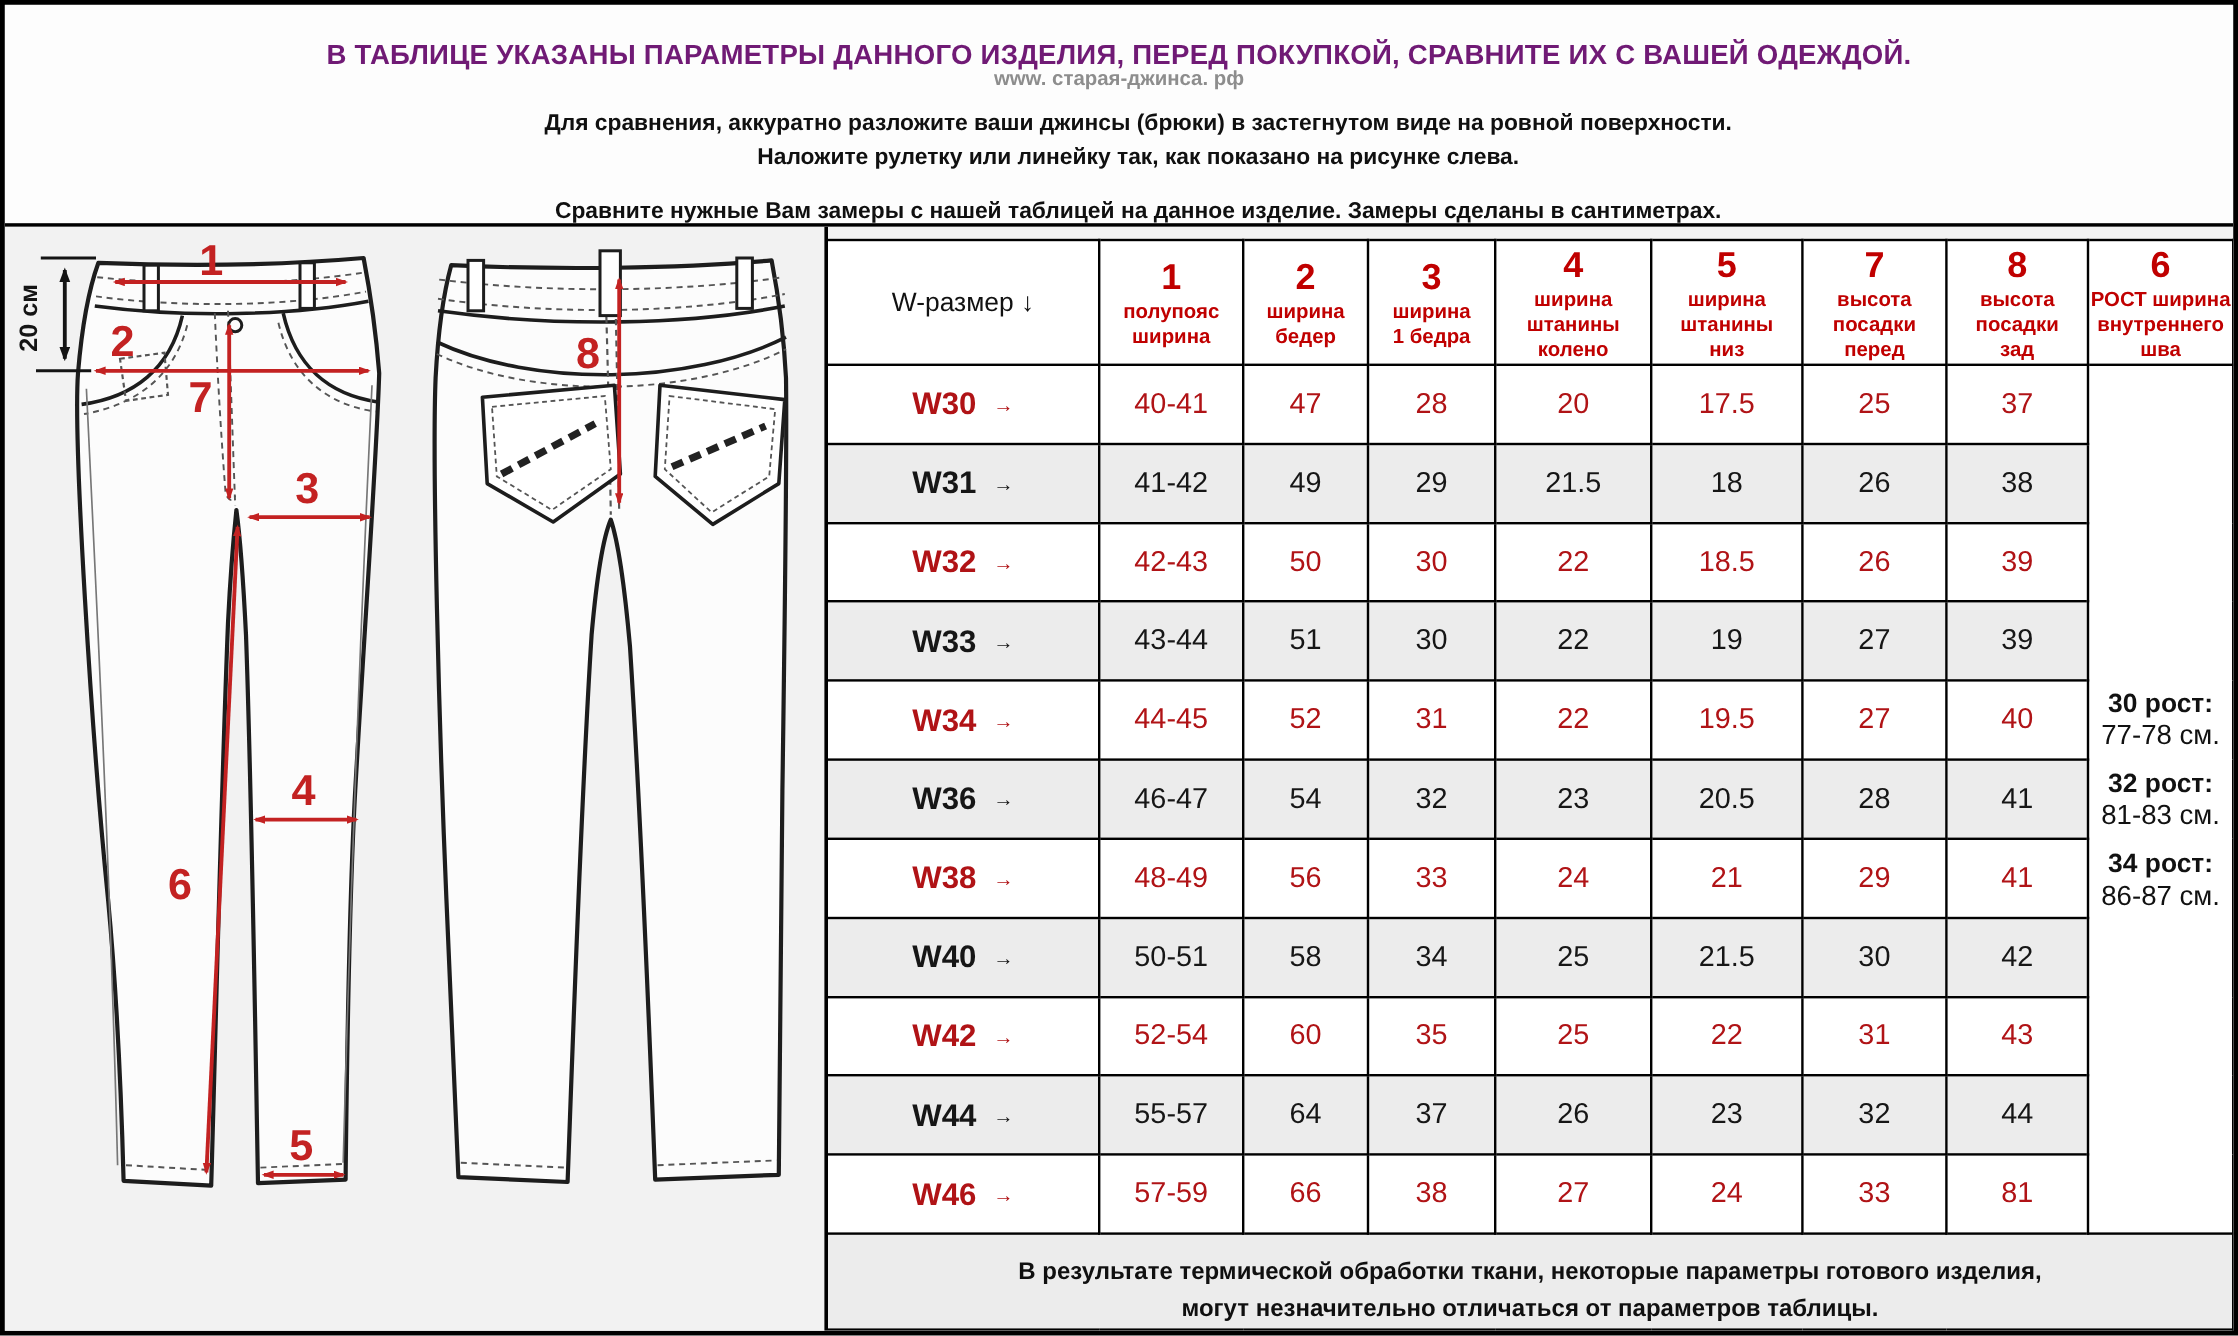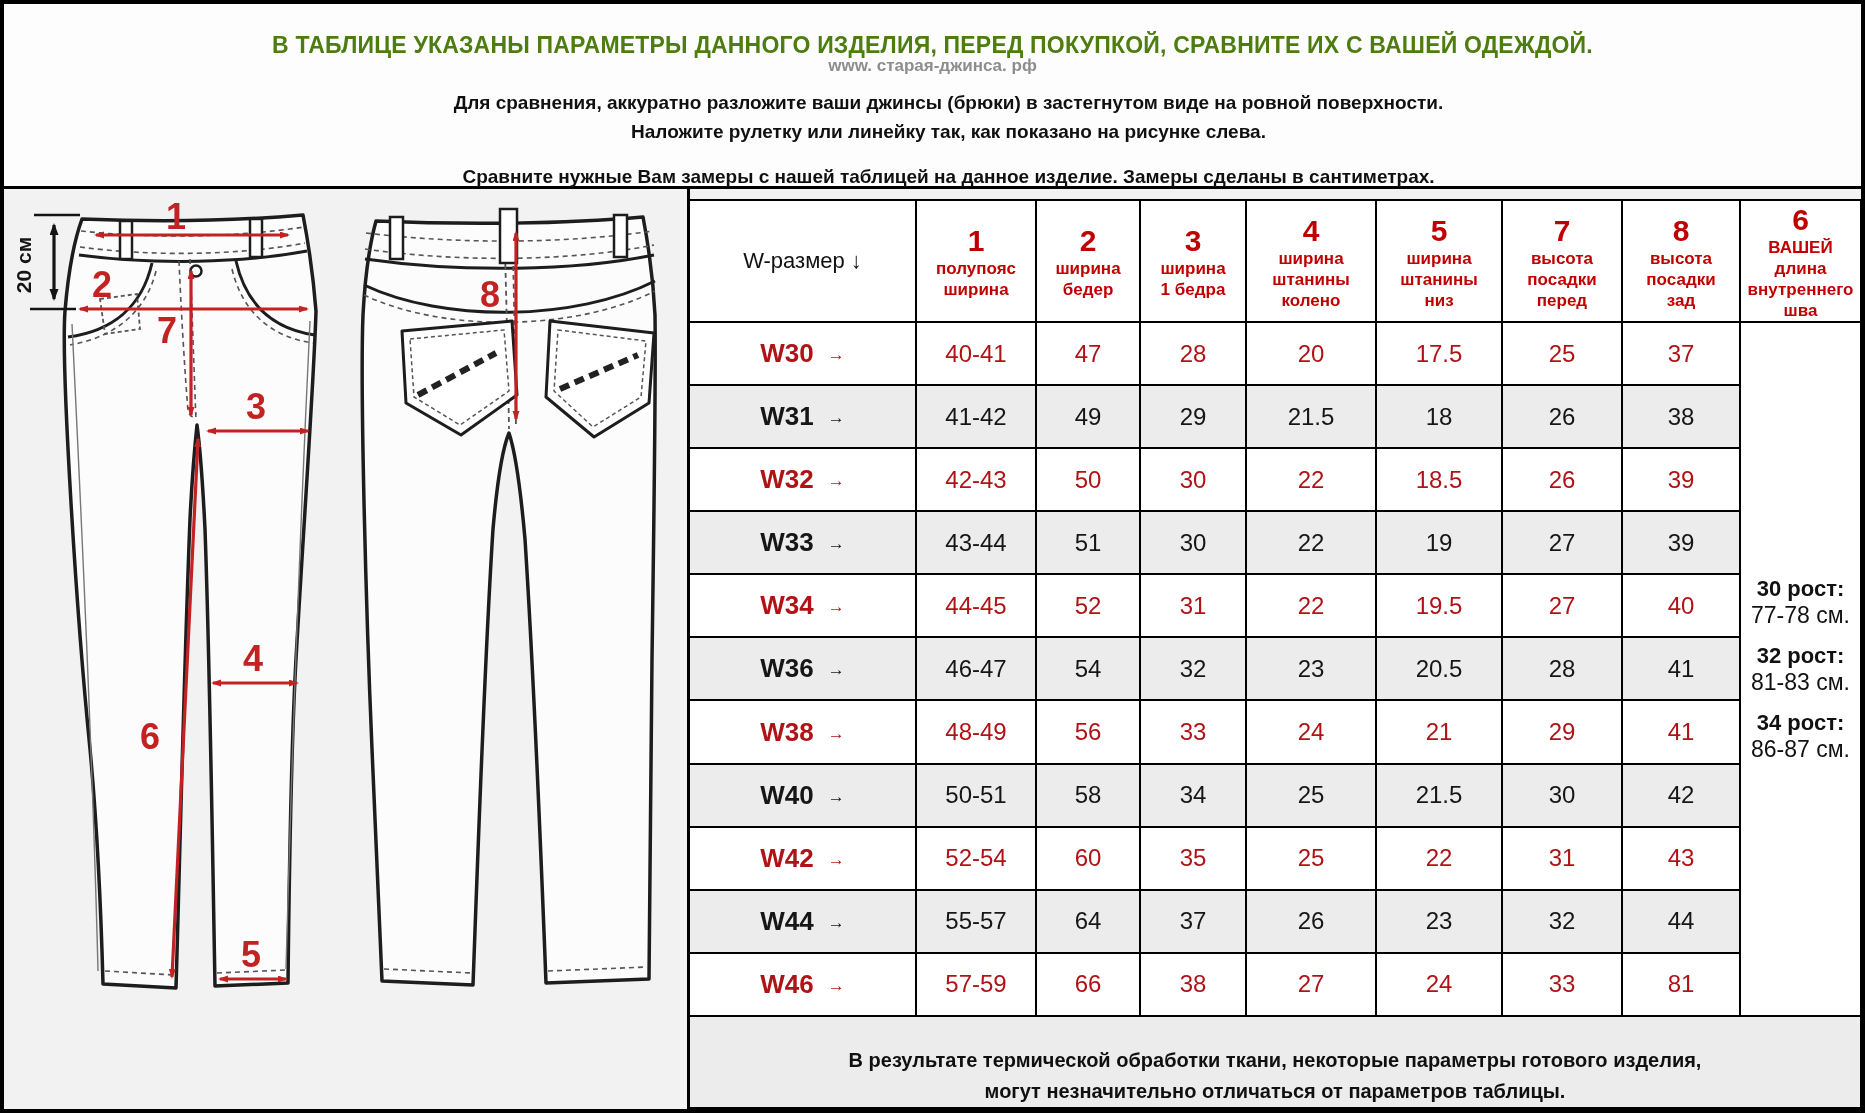--- a/index.html
+++ b/index.html
@@ -3,21 +3,21 @@
 <meta charset="utf-8">
 <style>
   html,body{margin:0;padding:0;background:#888;}
   .frame{
     position:relative;width:1865px;height:1113px;background:#fff;
     border:4px solid #000;box-sizing:border-box;overflow:hidden;
     font-family:"Liberation Sans",sans-serif;
   }
   
   .header{position:absolute;left:0;top:0;width:1857px;height:182px;background:#fdfdfd;border-bottom:3px solid #000;}
-  .title{position:absolute;top:28px;left:0;width:100%;text-align:center;font-size:23px;font-weight:bold;color:#4d7c0f;letter-spacing:.2px;}
+  .title{position:absolute;top:28px;left:0;width:100%;text-align:center;font-size:23px;font-weight:bold;color:#701a75;letter-spacing:.2px;}
   .site{position:absolute;top:52px;left:0;width:100%;text-align:center;font-size:17px;font-weight:bold;color:#8d8d8d;}
   .hline{position:absolute;left:0;width:100%;text-align:center;font-size:19px;font-weight:bold;color:#101010;padding-left:16px;}
   .hline.l1{top:88px}.hline.l2{top:117px}.hline.l3{top:162px}
   
   .body{position:absolute;left:0;top:185px;width:1857px;height:920px;background:#f2f2f2;}
   .diagram{position:absolute;left:0;top:0;width:683px;height:920px;}
   .tablezone{position:absolute;left:683px;top:0;width:1174px;height:920px;border-left:3px solid #000;box-sizing:border-box;}
   .tband{height:10px;}
   table.tbl{border-collapse:collapse;table-layout:fixed;width:1171px;height:910px;background:#fff;}
   .tbl th,.tbl td{border:2px solid #000;padding:0;text-align:center;vertical-align:middle;overflow:hidden;}
@@ -31,21 +31,21 @@
   .tbl tr.gray-row{background:#ececec;}
   .red-row td{color:#b01316;}
   .gray-row td{color:#161616;}
   .size-cell{font-size:26px;font-weight:bold;}
   .size-arrow{font-size:17px;font-weight:normal;margin-left:14px;position:relative;top:-2px;}
   .val-cell{font-size:24px;}
   td.rost-cell{background:#fff;vertical-align:middle;color:#111;}
   .rost-block{margin:14px 0;}
   .rost-bold{font-size:22px;font-weight:bold;line-height:26px;}
   .rost-text{font-size:23px;line-height:27px;}
-  tfoot td.note-cell{background:#ececec;vertical-align:top;padding-top:28px;color:#101010;}
+  tfoot td.note-cell{background:#ececec;vertical-align:top;padding-top:16px;color:#101010;}
   .note-line{font-size:20px;font-weight:bold;line-height:31px;text-align:center;}
 </style>
 </head>
 <body>
 
 <div class="frame">
 
   <div class="header">
     <div class="title">В ТАБЛИЦЕ УКАЗАНЫ ПАРАМЕТРЫ ДАННОГО ИЗДЕЛИЯ, ПЕРЕД ПОКУПКОЙ, СРАВНИТЕ ИХ С ВАШЕЙ ОДЕЖДОЙ.</div>
     <div class="site">www. старая-джинса. рф</div>
@@ -212,21 +212,21 @@
                 <div class="col-line">перед</div>
               </th>
               <th>
                 <div class="col-num">8</div>
                 <div class="col-line">высота</div>
                 <div class="col-line">посадки</div>
                 <div class="col-line">зад</div>
               </th>
               <th>
                 <div class="col-num">6</div>
-                <div class="col-line">ВАШЕЙ длина</div>
+                <div class="col-line">РОСТ ширина</div>
                 <div class="col-line">внутреннего</div>
                 <div class="col-line">шва</div>
               </th>
             </tr>
         </thead>
         <tbody id="rows-body">
             <tr class="row red-row">
               <td class="size-cell"><span>W30</span><span class="size-arrow">→</span></td>
               <td class="val-cell">40-41</td>
               <td class="val-cell">47</td>

